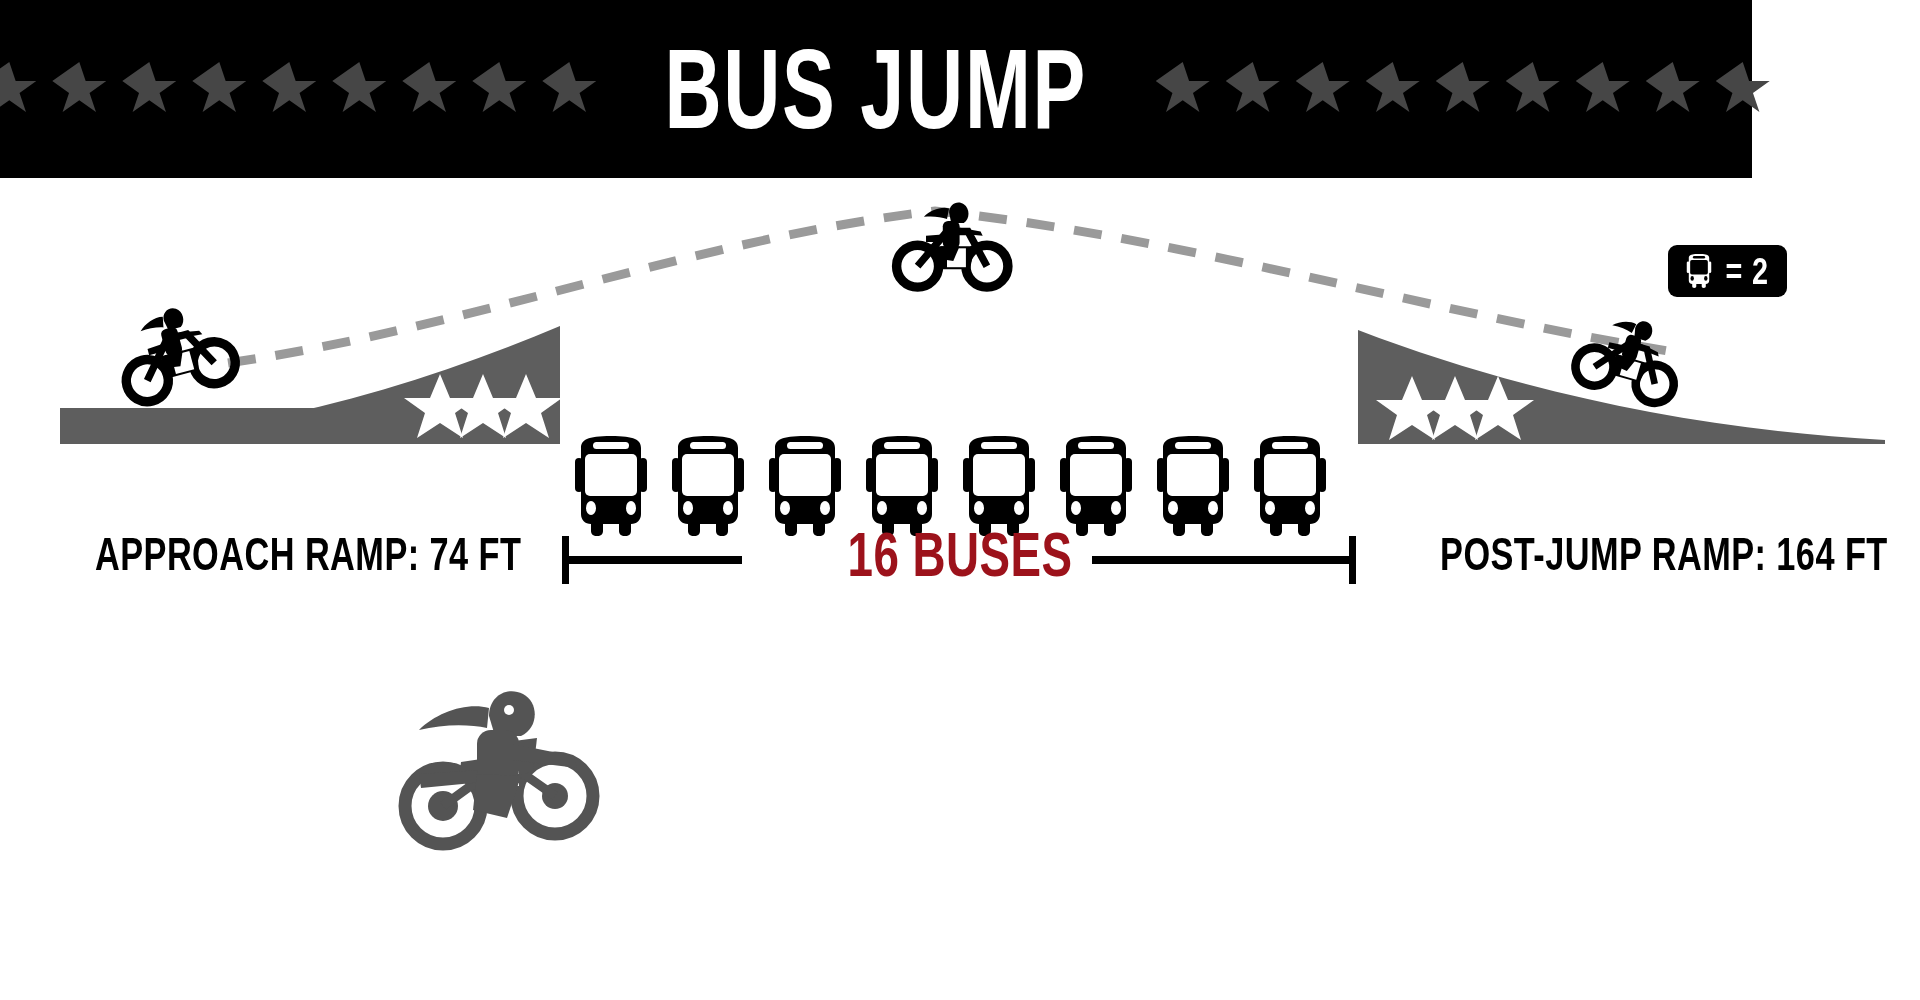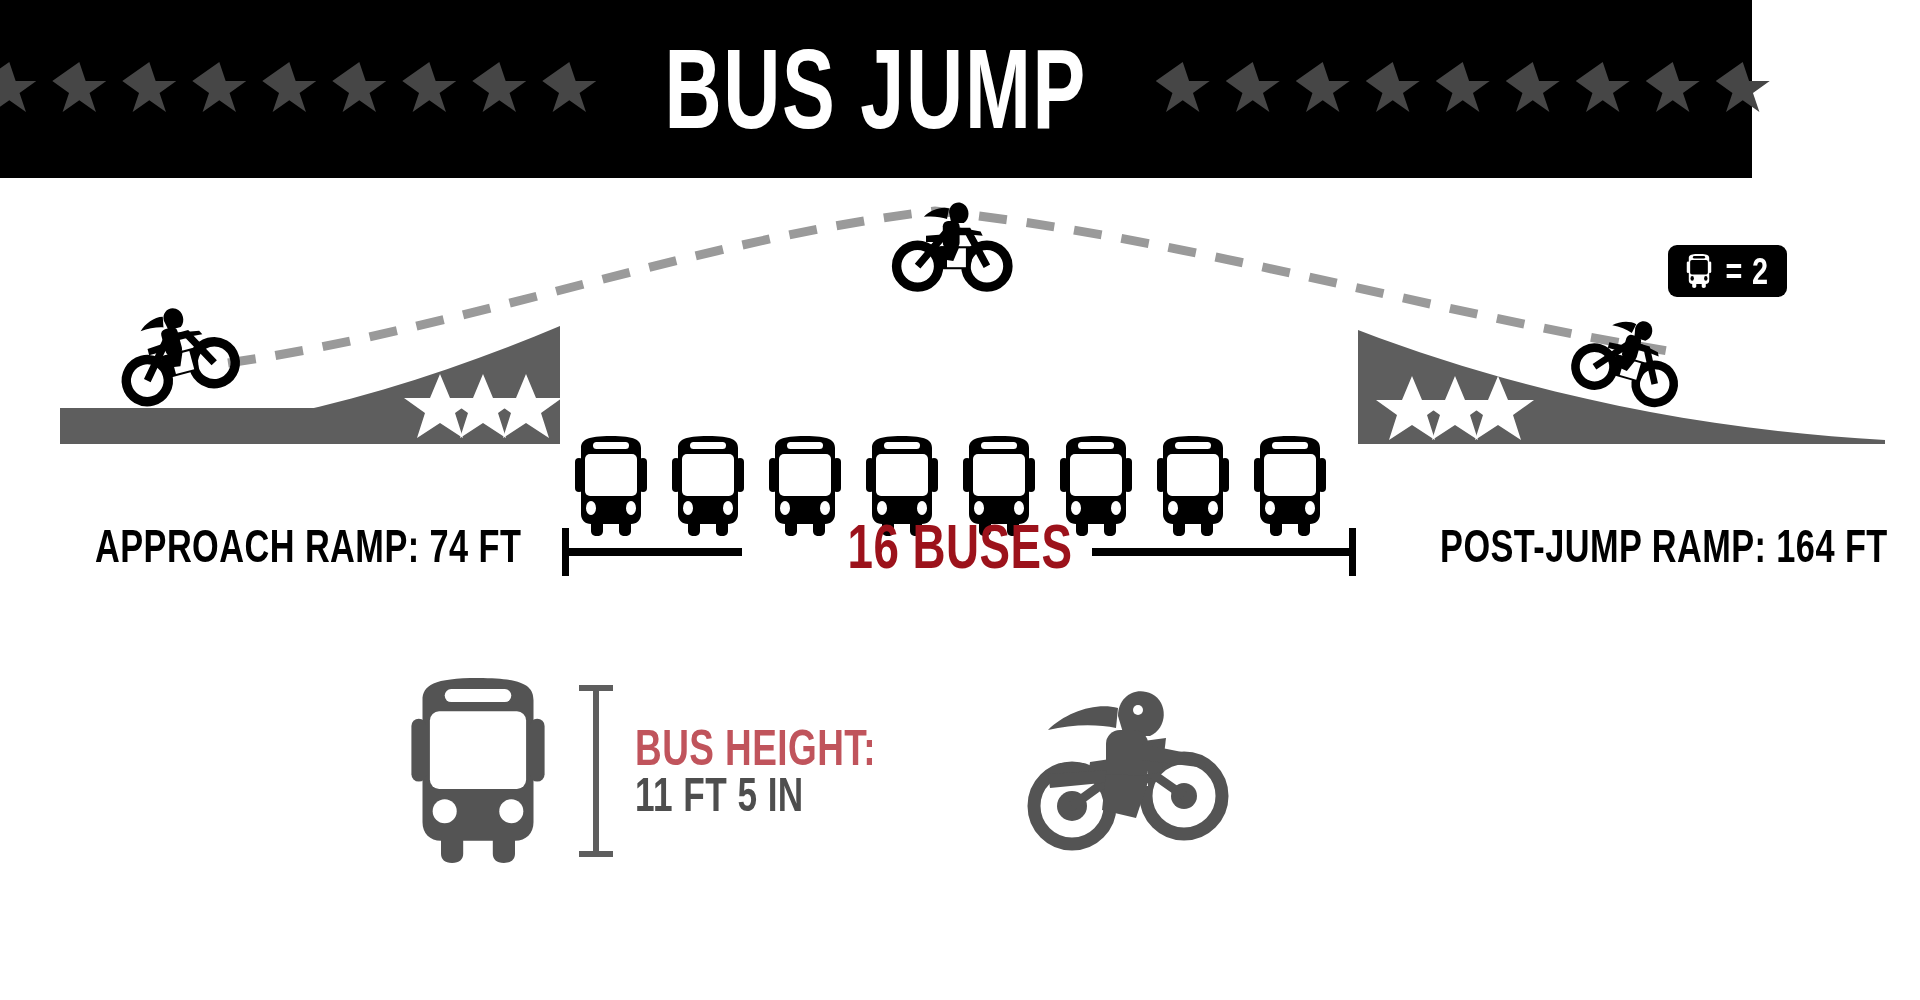--- a/index.html
+++ b/index.html
@@ -94,21 +94,21 @@
     font-size: 32px;
     line-height: 1;
     transform: scaleX(0.9) scaleY(1.15);
     letter-spacing: 1px;
   }
 
   
   .labels-row {
     position: absolute;
     left: 0;
-    top: 344px;
+    top: 352px;
     width: 1920px;
     height: 62px;
   }
   .ramp-label {
     position: absolute;
     top: 0;
     color: #000000;
     font-family: "Liberation Sans Narrow", "Liberation Sans", sans-serif;
     font-weight: 700;
     font-size: 39px;
@@ -384,44 +384,20 @@
         <rect x="1349" y="6" width="7" height="48" fill="#000000"></rect>
       </svg>
 
       <div class="ramp-label left">APPROACH RAMP: 74 FT</div>
       <div class="bus-count">16 BUSES</div>
       <div class="ramp-label right">POST-JUMP RAMP: 164 FT</div>
     </div>
 
     <div class="facts">
 
-      <div class="fact">
-        <svg width="166" height="185" viewBox="0 0 72 100">
-          <g fill="#545454">
-            <path d="M6 12 C6 4, 12 0, 36 0 C60 0, 66 4, 66 12 L66 78 C66 84, 62 88, 56 88 L56 95 C56 98, 54 100, 50 100 C46 100, 44 98, 44 95 L44 88 L28 88 L28 95 C28 98, 26 100, 22 100 C18 100, 16 98, 16 95 L16 88 C10 88, 6 84, 6 78 Z"></path>
-            <rect x="0" y="22" width="8" height="34" rx="4"></rect>
-            <rect x="64" y="22" width="8" height="34" rx="4"></rect>
-          </g>
-          <rect x="18" y="6" width="36" height="7" rx="3.5" fill="#ffffff"></rect>
-          <rect x="10" y="18" width="52" height="42" rx="5" fill="#ffffff"></rect>
-          <circle cx="18" cy="72" r="6.5" fill="#ffffff"></circle>
-          <circle cx="54" cy="72" r="6.5" fill="#ffffff"></circle>
-        </svg>
-
-        <svg class="dim-line" width="34" height="172" viewBox="0 0 34 172">
-          <rect x="0" y="0" width="34" height="6" fill="#5e5e5e"></rect>
-          <rect x="14" y="0" width="6" height="172" fill="#5e5e5e"></rect>
-          <rect x="0" y="166" width="34" height="6" fill="#5e5e5e"></rect>
-        </svg>
-
-        <div class="fact-text">
-          <div class="fact-title">BUS HEIGHT:</div>
-          <div class="fact-line">11 FT 5 IN</div>
-        </div>
-      </div>
 
       <div class="fact">
         <svg width="215" height="180" viewBox="0 0 215 180">
           <g fill="none" stroke="#545454" stroke-width="13">
             <circle cx="48" cy="128" r="38"></circle>
             <circle cx="160" cy="118" r="38"></circle>
           </g>
           <g fill="#545454">
             <circle cx="48" cy="128" r="15"></circle>
             <circle cx="160" cy="118" r="13"></circle>

